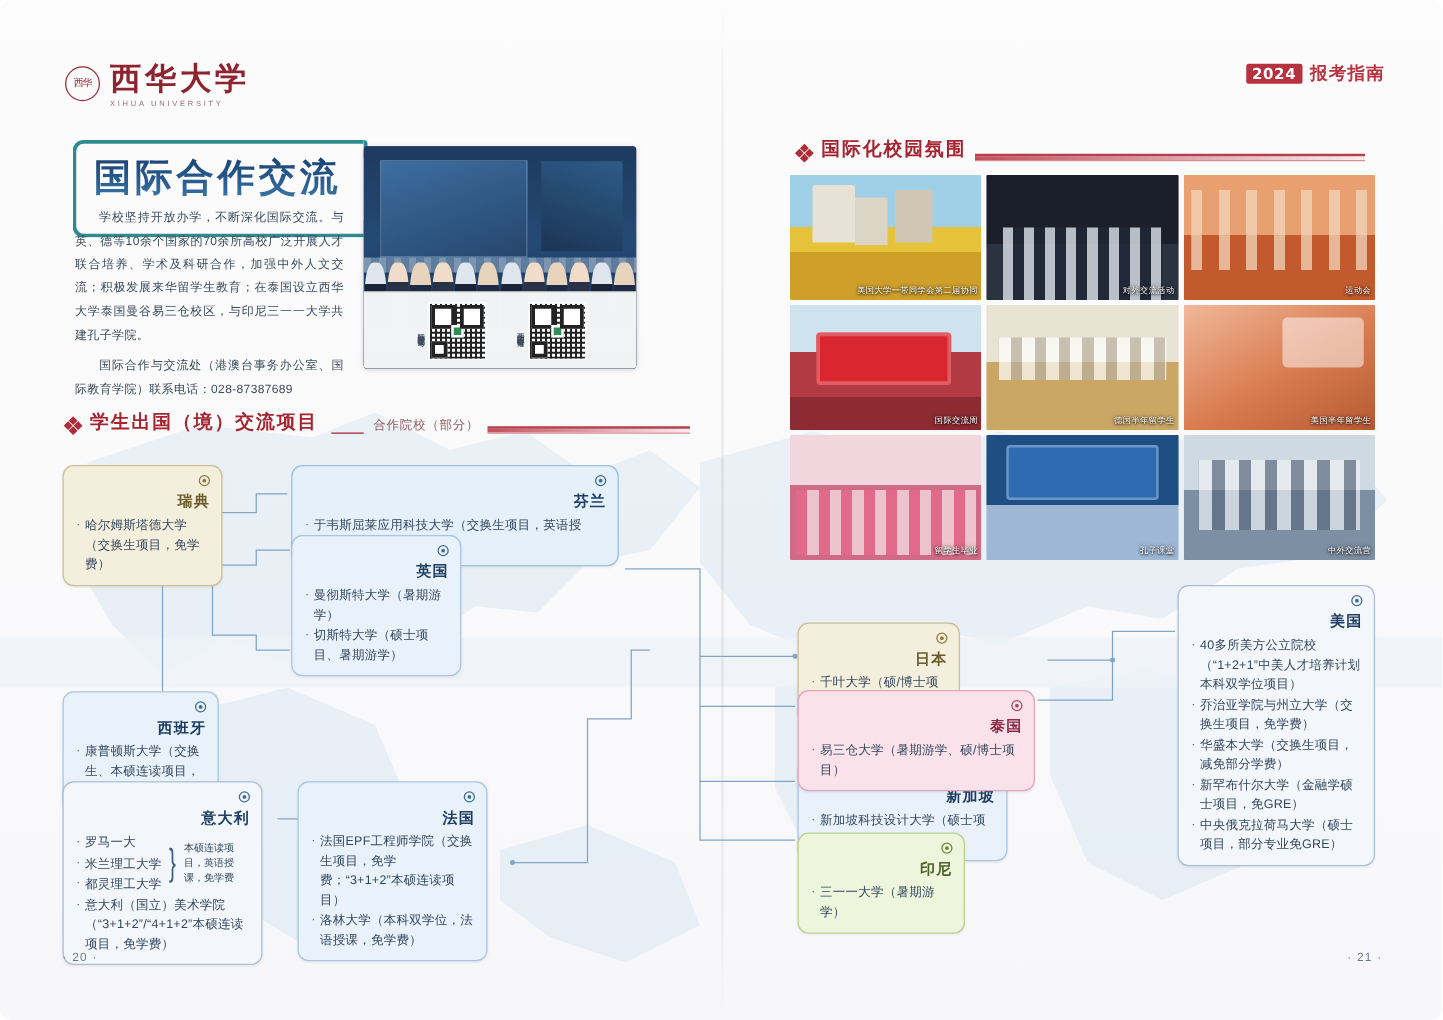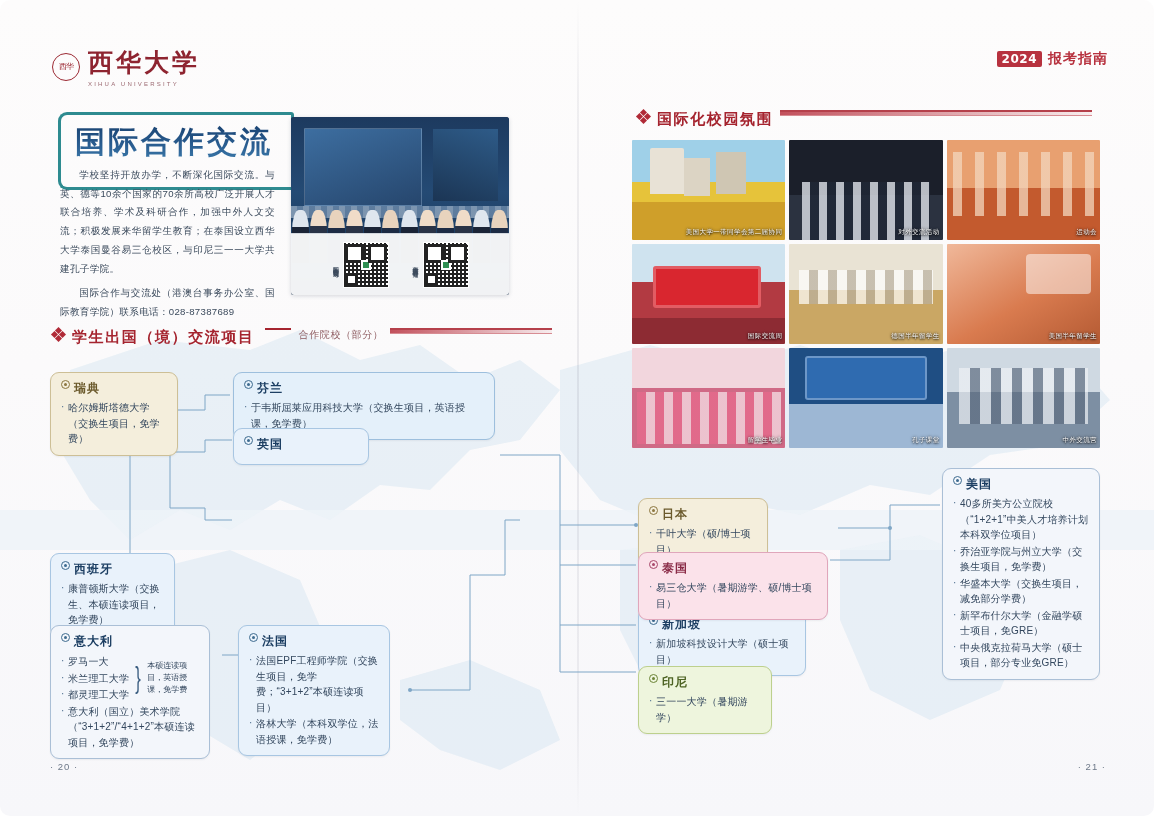--- a/index.html
+++ b/index.html
@@ -112,21 +112,21 @@
   .qr-code::before, .qr-code::after {
     content:""; position:absolute; width:13px; height:13px; background:#fff;
     border:3px solid #222; box-shadow: inset 0 0 0 2px #fff;
   }
   .qr-code::before { left:1px; top:1px; }
   .qr-code::after { right:1px; top:1px; }
   .qr-mid { position:absolute; left:50%; top:50%; width:10px; height:10px; transform:translate(-50%,-50%); background:#2f8f52; border:2px solid #fff; }
   .qr-bl { position:absolute; left:1px; bottom:1px; width:13px; height:13px; background:#fff; border:3px solid #222; box-shadow: inset 0 0 0 2px #fff; }
 
   
-  .sect-head { position:absolute; display:flex; align-items:flex-start; gap:7px; }
+  .sect-head { position:absolute; display:flex; align-items:flex-end; gap:7px; }
   .diamond-icon { width:13px; height:13px; position:relative; flex:0 0 auto; }
   .diamond-icon span {
     position:absolute; width:5px; height:5px; background:#b02a37; transform:rotate(45deg);
   }
   .diamond-icon span:nth-child(1){ left:4px; top:0; }
   .diamond-icon span:nth-child(2){ left:0; top:4px; }
   .diamond-icon span:nth-child(3){ left:8px; top:4px; }
   .diamond-icon span:nth-child(4){ left:4px; top:8px; }
   .sect-title { font-size:15px; font-weight:700; color:#a5242f; letter-spacing:1.6px; font-family:"DejaVu Serif", serif; }
   .sect-sub { font-size:10px; color:#8d5a5f; letter-spacing:.6px; margin-left:-2px; }
@@ -163,21 +163,21 @@
   .p9::after{content:"";position:absolute;left:8%;top:20%;width:84%;height:56%;background:repeating-linear-gradient(90deg,#eef1f5 0 11px,#5d6c80 11px 21px);opacity:.7;}
 
   
   .card {
     position:absolute;
     border-radius:9px;
     padding:7px 9px 8px 10px;
     border:1px solid rgba(110,130,160,.55);
     box-shadow:0 1px 2px rgba(50,65,90,.07);
   }
-  .card .chead { display:flex; align-items:flex-start; gap:4px; margin-bottom:3px; }
+  .card .chead { display:flex; align-items:flex-end; gap:4px; margin-bottom:3px;flex-direction:column; }
   .card .cdot {
     width:9px;height:9px;border-radius:50%;border:1.4px solid #3e6b8f;
     position:relative; flex:0 0 auto;
   }
   .card .cdot::after{ content:""; position:absolute; left:2px; top:2px; width:3px; height:3px; border-radius:50%; background:#3e6b8f; }
   .card .cname { font-size:12px; font-weight:700; color:#1d3f63; letter-spacing:1px; font-family:"DejaVu Serif", serif; }
   .card ul { list-style:none; }
   .card li {
     font-size:10px; line-height:1.55; color:#33475e; letter-spacing:.2px;
     padding-left:7px; position:relative; margin-top:1px;
@@ -407,20 +407,24 @@
     <ul>
         <li>于韦斯屈莱应用科技大学（交换生项目，英语授课，免学费）</li>
       </ul>
   </div>
 
   <div class="card c-blue2" style="left:233px; top:428px; width:136px;">
     <div class="chead">
         <span class="cdot"></span>
         <span class="cname">英国</span>
       </div>
+    <ul>
+      <li>曼彻斯特大学（暑期游学）</li>
+      <li>切斯特大学（硕士项目、暑期游学）</li>
+    </ul>
   </div>
 
 
   <div class="card c-blue2" style="left:50px; top:553px; width:125px;">
     <div class="chead">
         <span class="cdot"></span>
         <span class="cname">西班牙</span>
       </div>
     <ul>
         <li>康普顿斯大学（交换生、本硕连读项目，免学费）</li>

